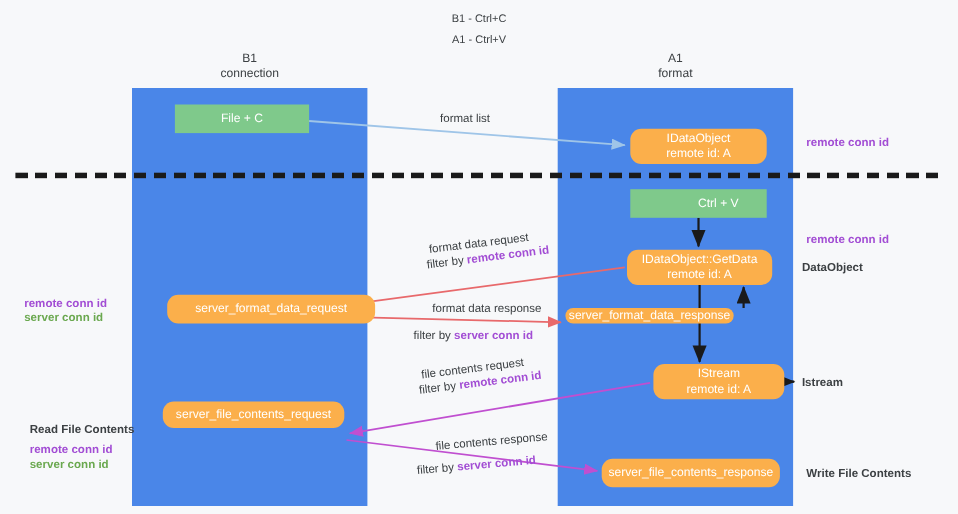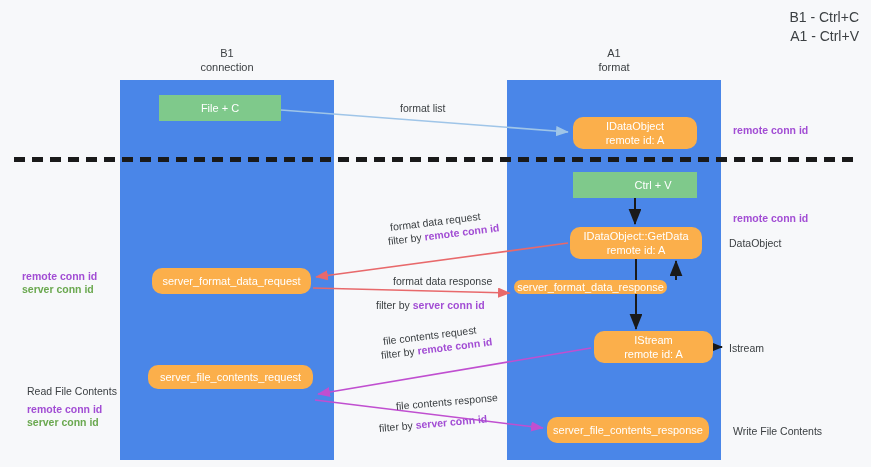--- a/index.html
+++ b/index.html
@@ -8,22 +8,22 @@
     background:#f7f8fa;
     font-family:"Liberation Sans",sans-serif;
     color:#3c4043;
   }
   #stage{position:absolute;inset:0;}
   .lane{position:absolute;background:#4a86e8;}
   #lane-b1{left:120px;top:80px;width:214px;height:380px;}
   #lane-a1{left:507px;top:80px;width:214px;height:380px;}
 
   .title{
-    position:absolute;left:0;right:12px;top:8px;text-align:right;
-    font-size:14px;line-height:19px;color:#3c4043;white-space:pre;
+    position:absolute;left:0;right:0;top:8px;text-align:center;
+    font-size:10px;line-height:19px;color:#3c4043;white-space:pre;
   }
   .lane-head{
     position:absolute;text-align:center;font-size:11px;line-height:14px;
     color:#3c4043;white-space:pre;
   }
   #head-b1{left:120px;top:46px;width:214px;}
   #head-a1{left:507px;top:46px;width:214px;}
 
   .node{
     position:absolute;box-sizing:border-box;
@@ -31,21 +31,21 @@
     text-align:center;color:#ffffff;font-size:11px;line-height:14px;
     white-space:pre;z-index:6;
   }
   .node.green{background:#7fc98b;}
   .node.orange{background:#fbaf4b;border-radius:10px;}
 
   #n-ctrlc{left:159px;top:95px;width:122px;height:26px;}
   #n-idataobject{left:573px;top:117px;width:124px;height:32px;}
   #n-ctrlv{left:573px;top:172px;width:124px;height:26px;padding-left:36px;}
   #n-getdata{left:570px;top:227px;width:132px;height:32px;}
-  #n-fmt-req{left:152px;top:268px;width:159px;height:26px;}
+  #n-fmt-req{left:152px;top:268px;width:189px;height:26px;}
   #n-fmt-res{left:514px;top:280px;width:153px;height:14px;}
   #n-istream{left:594px;top:331px;width:119px;height:32px;}
   #n-file-req{left:148px;top:365px;width:165px;height:24px;}
   #n-file-res{left:547px;top:417px;width:162px;height:26px;text-align:center;}
 
   .divider{
     position:absolute;left:14px;top:157px;width:843px;height:5px;z-index:8;
     background-image:repeating-linear-gradient(to right,#1a1a1a 0px,#1a1a1a 11px,rgba(0,0,0,0) 11px,rgba(0,0,0,0) 18px);
   }
 
@@ -53,21 +53,21 @@
     position:absolute;font-size:10.5px;line-height:14px;white-space:nowrap;z-index:7;
     color:#3c4043;
   }
   .edge-label .hl-purple{color:#a24dd4;font-weight:bold;}
 
   .side-label{
     position:absolute;font-size:10.5px;line-height:14px;white-space:pre;z-index:7;
   }
   .side-label.purple{color:#a24dd4;font-weight:bold;}
   .side-label.green{color:#6aa84f;font-weight:bold;}
-  .side-label.dark{color:#3c4043;}
+  .side-label.dark{color:#3c4043;font-weight:bold;}
 
   svg#wires{position:absolute;left:0;top:0;width:871px;height:467px;z-index:5;}
 </style>
 </head>
 <body>
 
 <div id="stage">
 
   <div class="title">B1 - Ctrl+C
 A1 - Ctrl+V</div>

